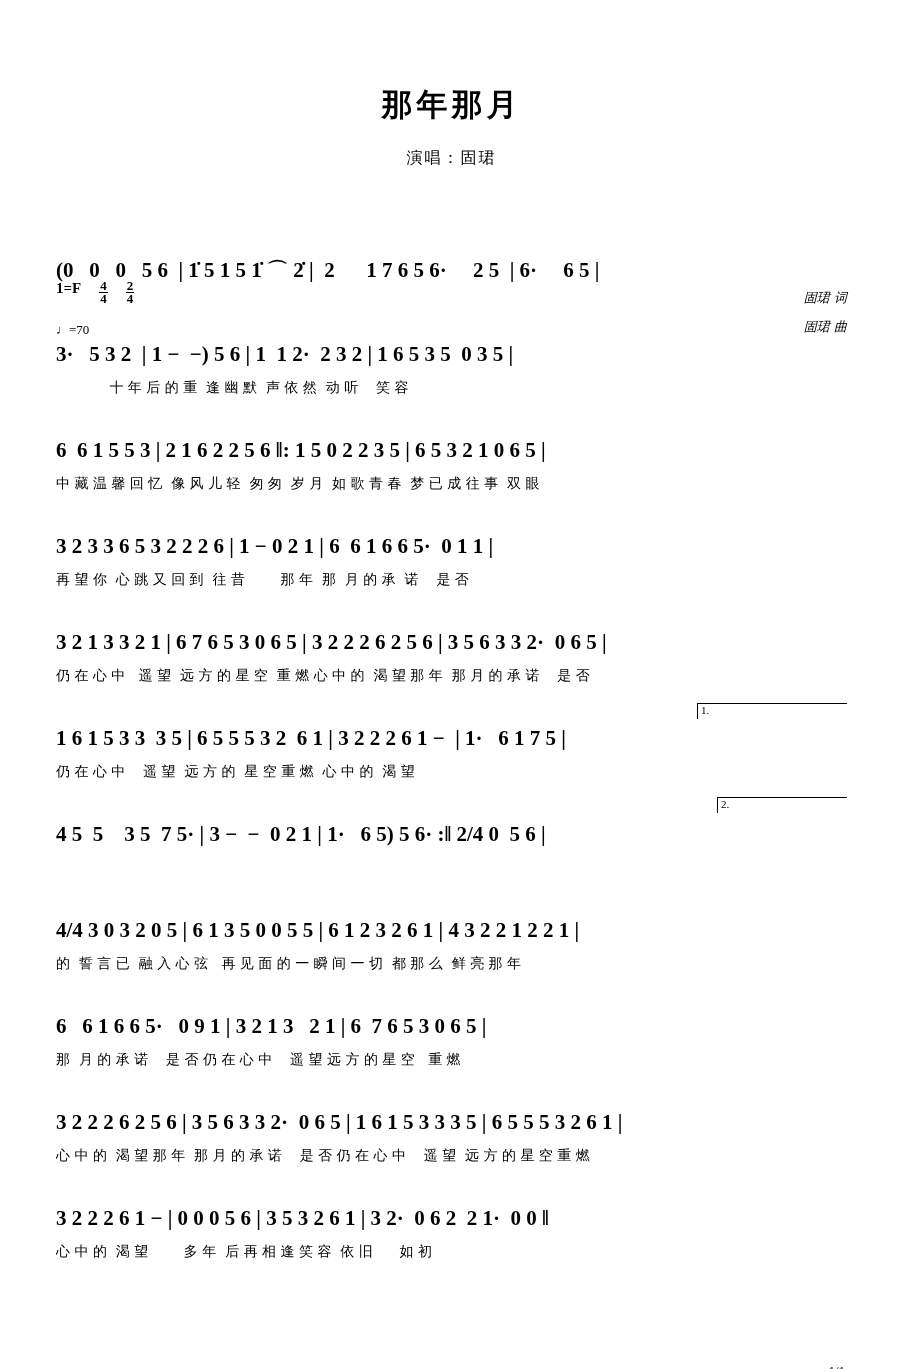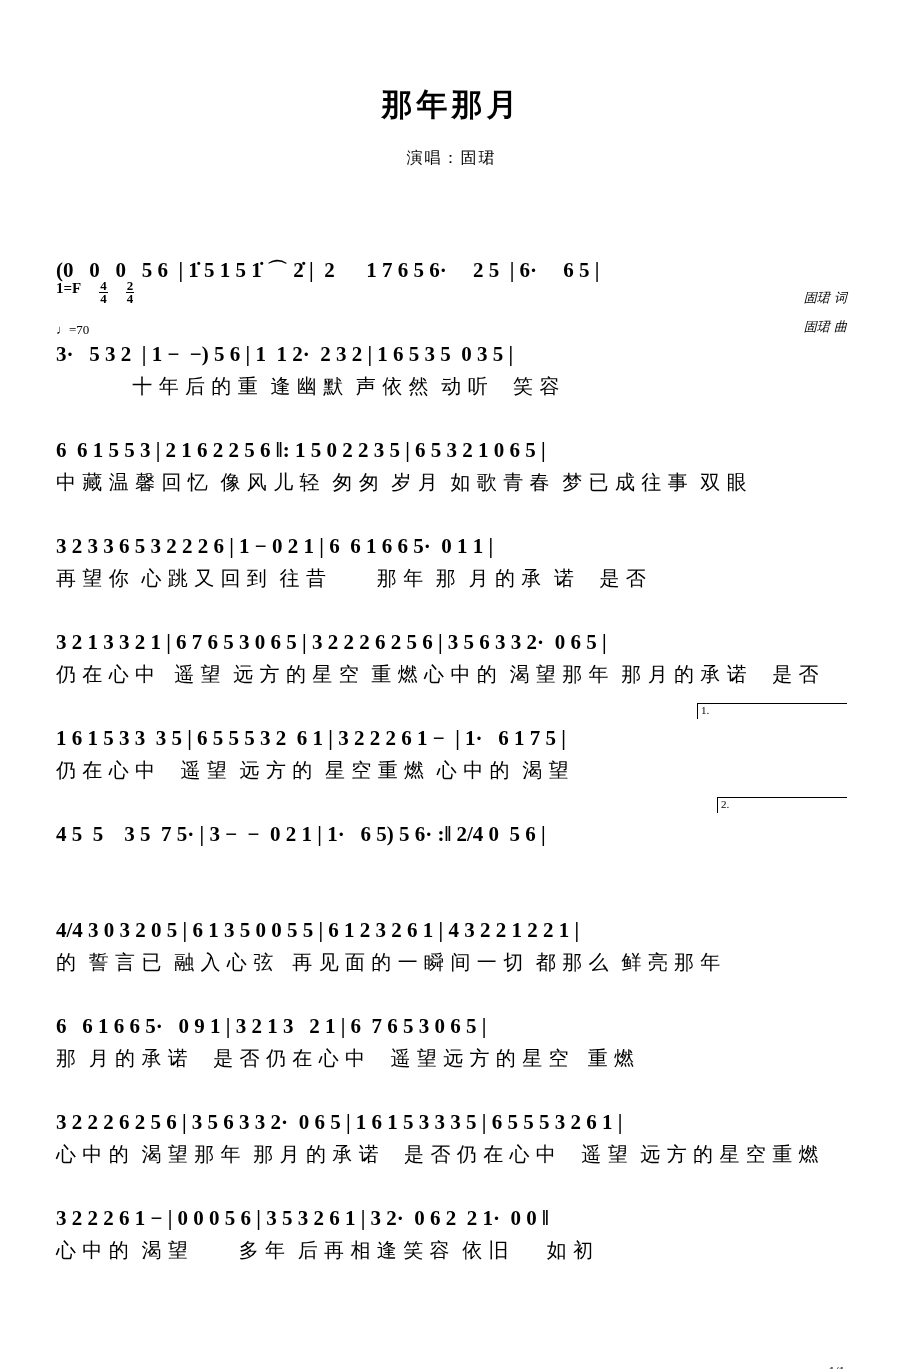--- a/index.html
+++ b/index.html
@@ -89,23 +89,23 @@
     font-weight: 600;
     letter-spacing: 0px;
     white-space: pre;
     line-height: 1.05;
     height: 40px;
     display: flex;
     align-items: flex-end;
   }
   .lyrics {
     font-family: "DejaVu Sans", sans-serif;
-    font-size: 20px;
+    font-size: 14px;
     white-space: pre;
-    margin-top: 8px;
+    margin-top: 14px;
     letter-spacing: 0px;
     color: #000;
   }
   .notes-only { height: 52px; }
 
   
   .volta {
     position: absolute;
     border-top: 1.3px solid #000;
     border-left: 1.3px solid #000;

